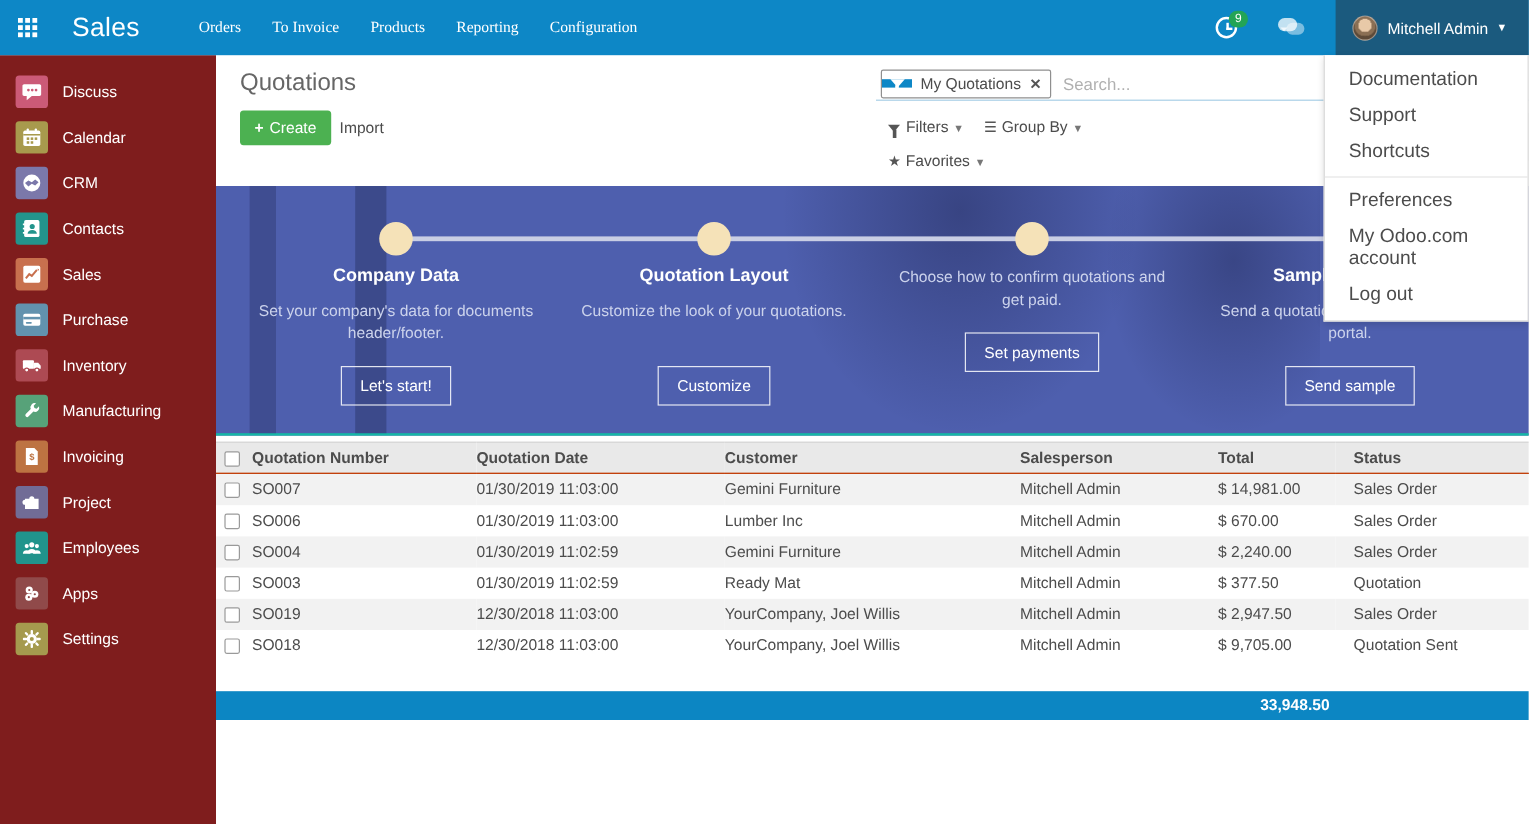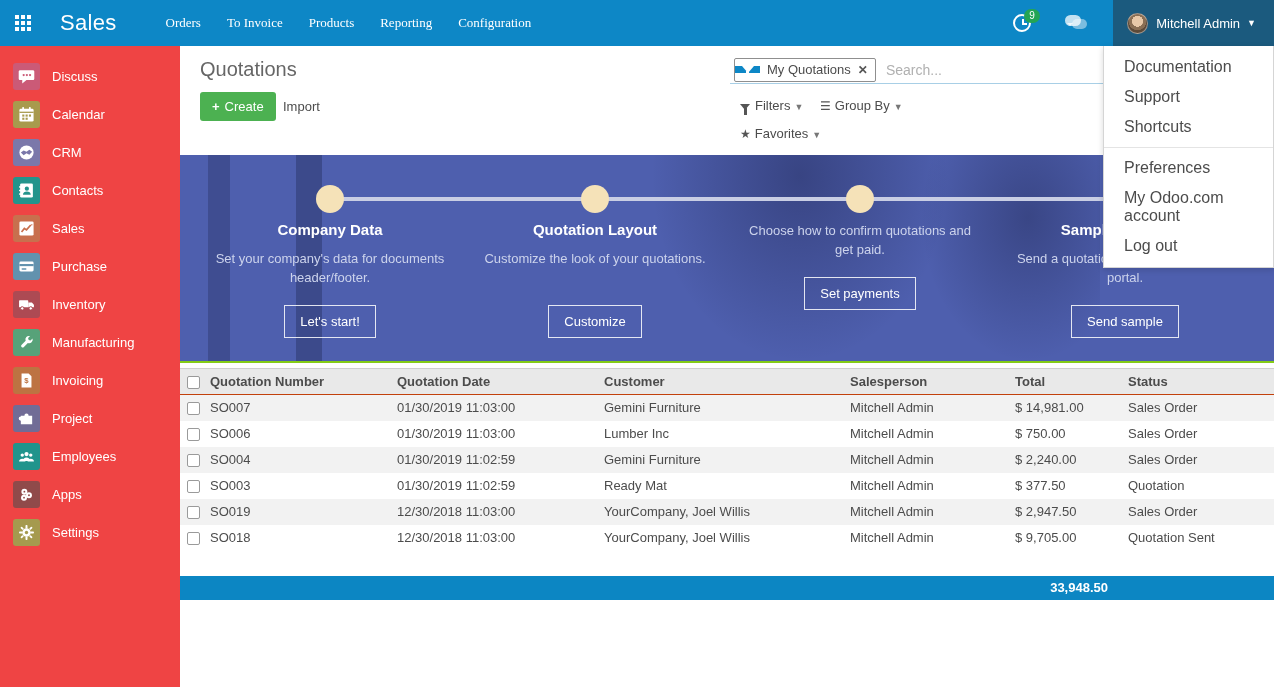--- a/index.html
+++ b/index.html
@@ -28,21 +28,21 @@
   .avatar { width:21px; height:21px; border-radius:50%; background:radial-gradient(circle at 50% 38%, #e8c9a8 0 36%, #8a6f54 37% 58%, #5d4a38 59% 100%); border:1px solid rgba(255,255,255,.4); margin-right:8px; }
   .user-name { color:#fff; font-size:13px; font-weight:500; margin-right:7px; }
   .caret { color:#fff; font-size:9px; }
 
   
   .user-dropdown { position:absolute; top:46px; right:0; width:171px; background:#fff; border:1px solid #d5d5d5; border-top:none; box-shadow:0 2px 6px rgba(0,0,0,.15); z-index:100; padding:6px 0; }
   .user-dropdown .dd-item { font-size:16px; color:#4c4c4c; padding:6px 20px; cursor:pointer; }
   .dd-divider { border-top:1px solid #e4e4e4; margin:5px 0; }
 
   
-  .sidebar { position:absolute; top:46px; left:0; width:180px; height:641px; background:#ef4444; z-index:40; padding-top:11px; }
+  .sidebar { position:absolute; top:46px; left:0; width:180px; height:641px; background:#7f1d1d; z-index:40; padding-top:11px; }
   .side-item { display:flex; align-items:center; height:38px; padding-left:13px; cursor:pointer; }
   .app-icon { width:27px; height:27px; border-radius:3px; margin-right:12px; display:flex; align-items:center; justify-content:center; flex:none; }
   .app-icon svg { display:block; }
   .side-label { color:#fff; font-size:13px; font-weight:500; }
 
   
   .main { position:absolute; top:46px; left:180px; width:1094px; height:641px; background:#fff; }
 
   
   .cp-title { position:absolute; left:20px; top:12px; font-size:20px; color:#666; }
@@ -60,21 +60,21 @@
   .cp-row2 { position:absolute; left:550px; top:48px; width:544px; }
   .cp-drop { position:absolute; font-size:13px; color:#4c4c4c; cursor:pointer; white-space:nowrap; }
   .cp-drop .dicon { color:#555; margin-right:4px; font-size:12px; }
   .cp-caret { font-size:9px; color:#777; margin-left:4px; }
   .pager { position:absolute; left:415px; top:2px; font-size:13px; color:#4c4c4c; text-align:right; line-height:17px; }
   .pg-arrow { position:absolute; top:8px; font-size:20px; color:#9a9a9a; cursor:pointer; line-height:14px; }
   .view-toggle { position:absolute; left:530px; top:0px; width:40px; height:40px; background:#e3e3e3; display:flex; align-items:center; justify-content:center; cursor:pointer; }
   .view-toggle .vt { font-size:15px; color:#555; }
 
   
-  .banner { position:absolute; left:0; top:109px; width:1094px; height:208px; background:#4e5fae; overflow:hidden; border-bottom:2px solid #84cc16; }
+  .banner { position:absolute; left:0; top:109px; width:1094px; height:208px; background:#4e5fae; overflow:hidden; border-bottom:2px solid #14b8a6; }
   .ph { position:absolute; pointer-events:none; }
   .timeline { position:absolute; left:150px; top:42px; width:800px; height:4px; background:#c9cee4; }
   .dot { position:absolute; top:30px; width:28px; height:28px; border-radius:50%; background:#f5e2b8; }
   .step { position:absolute; top:66px; width:230px; text-align:center; }
   .step-title { color:#fff; font-size:15px; font-weight:700; margin-bottom:11px; }
   .step-desc { color:#ccd3ec; font-size:13px; line-height:19px; height:44px; }
   .step-btn { margin-top:12px; background:transparent; border:1px solid rgba(255,255,255,.85); color:#fff; font-size:13px; padding:8px 15px; cursor:pointer; font-family:inherit; }
 
   
   .qtable { position:absolute; left:0; top:322px; width:1094px; border-collapse:collapse; table-layout:fixed; font-size:13px; color:#4c4c4c; }
@@ -415,21 +415,21 @@
             <td>Mitchell Admin</td>
             <td class="num">$ 14,981.00</td>
             <td class="stat">Sales Order</td>
         </tr>
         <tr>
           <td><span class="cb"></span></td>
           <td>SO006</td>
             <td>01/30/2019 11:03:00</td>
             <td>Lumber Inc</td>
             <td>Mitchell Admin</td>
-            <td class="num">$ 750.00</td>
+            <td class="num">$ 670.00</td>
             <td class="stat">Sales Order</td>
         </tr>
         <tr class="odd">
           <td><span class="cb"></span></td>
           <td>SO004</td>
             <td>01/30/2019 11:02:59</td>
             <td>Gemini Furniture</td>
             <td>Mitchell Admin</td>
             <td class="num">$ 2,240.00</td>
             <td class="stat">Sales Order</td>

